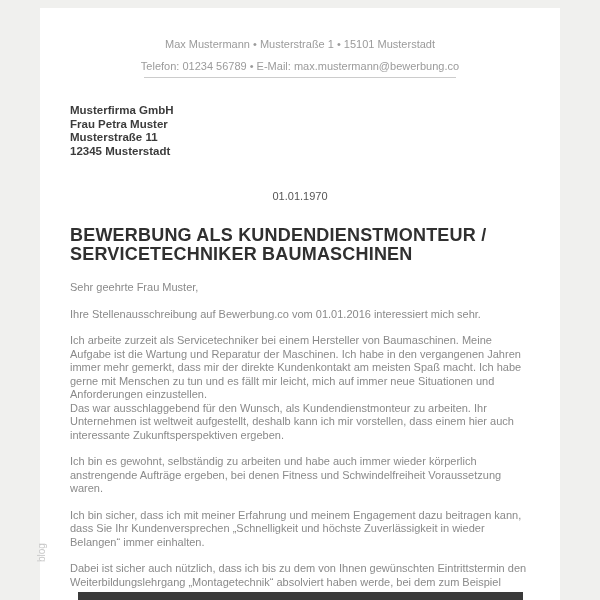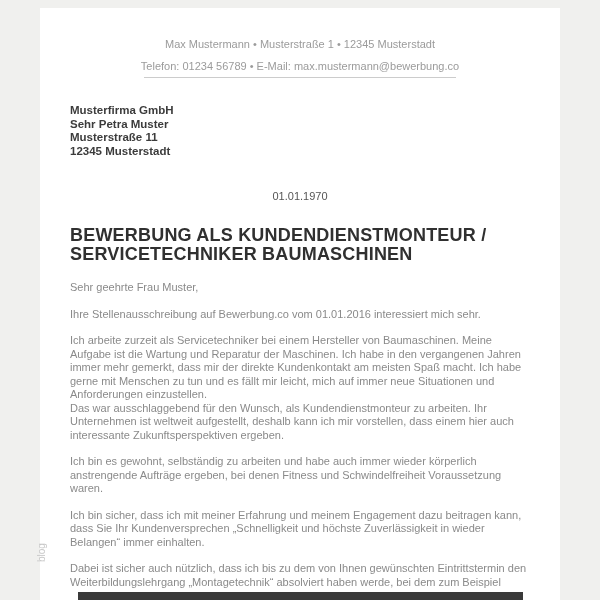--- a/index.html
+++ b/index.html
@@ -94,28 +94,28 @@
   }
 </style>
 </head>
 <body>
 
 <div class="canvas">
 
   <div class="page">
 
     <div class="letterhead">
-      <div class="sender-line">Max Mustermann • Musterstraße 1 • 12345 Musterstadt</div>
+      <div class="sender-line">Max Mustermann • Musterstraße 1 • 15101 Musterstadt</div>
       <div class="contact-line">Telefon: 01234 56789 • E-Mail: max.mustermann@bewerbung.co</div>
       <div class="rule"></div>
     </div>
 
     <div class="recipient">
       <div>Musterfirma GmbH</div>
-      <div>Sehr Petra Muster</div>
+      <div>Frau Petra Muster</div>
       <div>Musterstraße 11</div>
       <div>12345 Musterstadt</div>
     </div>
 
     <div class="date">01.01.1970</div>
 
     <div class="subject">
       <div>BEWERBUNG ALS KUNDENDIENSTMONTEUR /</div>
       <div>SERVICETECHNIKER BAUMASCHINEN</div>
     </div>

